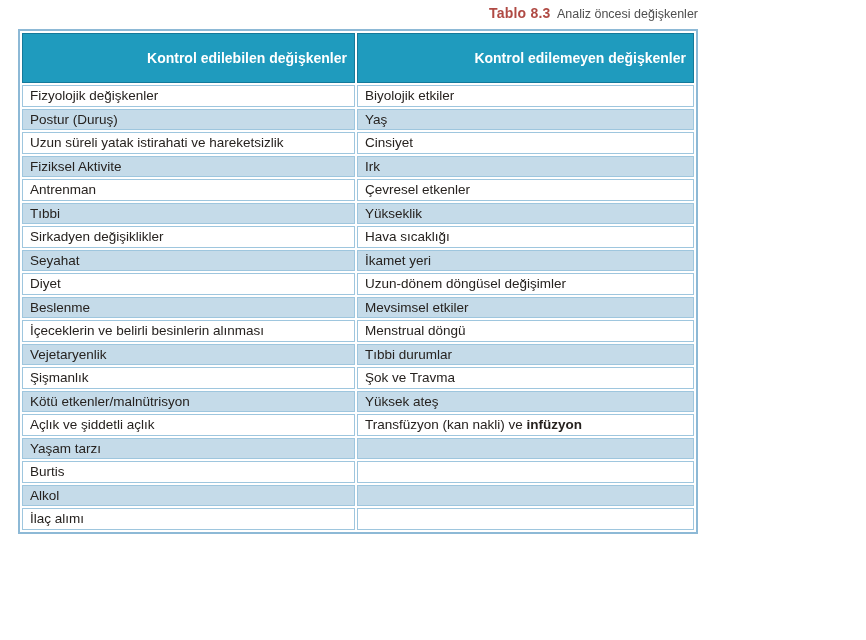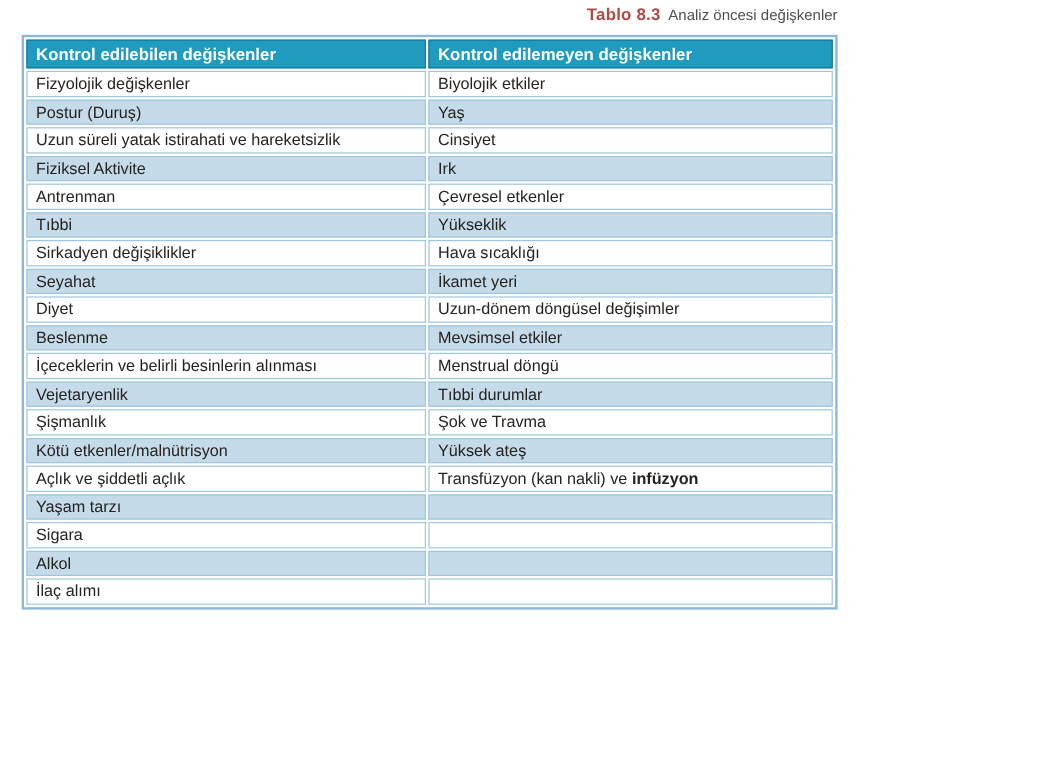--- a/index.html
+++ b/index.html
@@ -39,24 +39,24 @@
     table-layout: fixed;
     border-collapse: separate;
     border-spacing: 2px;
     border: 2px solid var(--outer-border, #8db9d6);
     background: #ffffff;
   }
   table.vars th {
     background: var(--header-bg, #1f9bbe);
     border: 1px solid var(--header-border, #15799a);
     color: #ffffff;
-    text-align: left;
+    text-align: right;
     font-size: 14px;
     font-weight: bold;
-    padding: 3px 7px;
+    padding: 16px 7px;
     line-height: 16px;
   }
   table.vars td {
     border: 1px solid var(--cell-border, #9ec6de);
     background: #ffffff;
     font-size: 13.5px;
     color: #26221f;
     padding: 1px 7px;
     line-height: 17.5px;
     height: 17.5px;
@@ -158,21 +158,21 @@
         </tr>
         <tr>
           <td>Açlık ve şiddetli açlık</td>
           <td><span>Transfüzyon (kan nakli) ve </span><span class="bold-seg">infüzyon</span></td>
         </tr>
         <tr class="alt">
           <td>Yaşam tarzı</td>
           <td></td>
         </tr>
         <tr>
-          <td>Sigara</td>
+          <td>Burtis</td>
           <td></td>
         </tr>
         <tr class="alt">
           <td>Alkol</td>
           <td></td>
         </tr>
         <tr>
           <td>İlaç alımı</td>
           <td></td>
         </tr>

